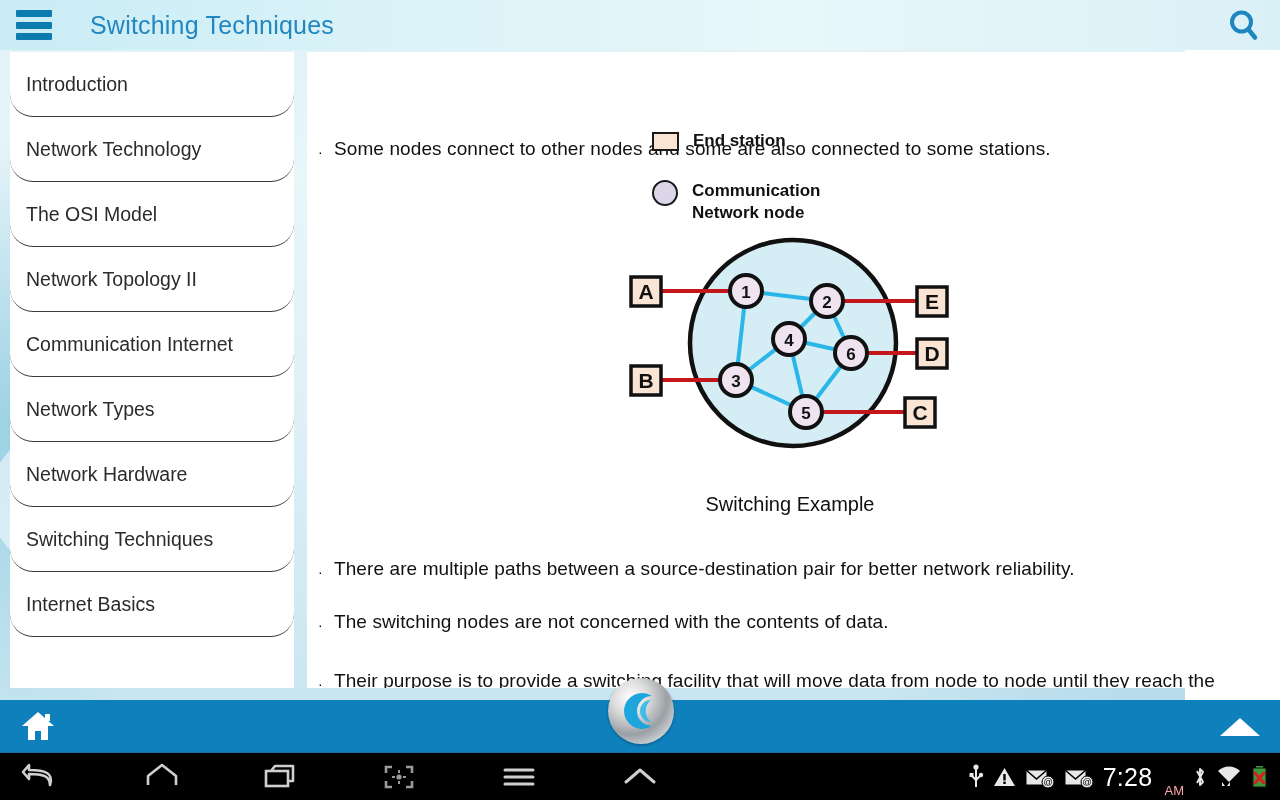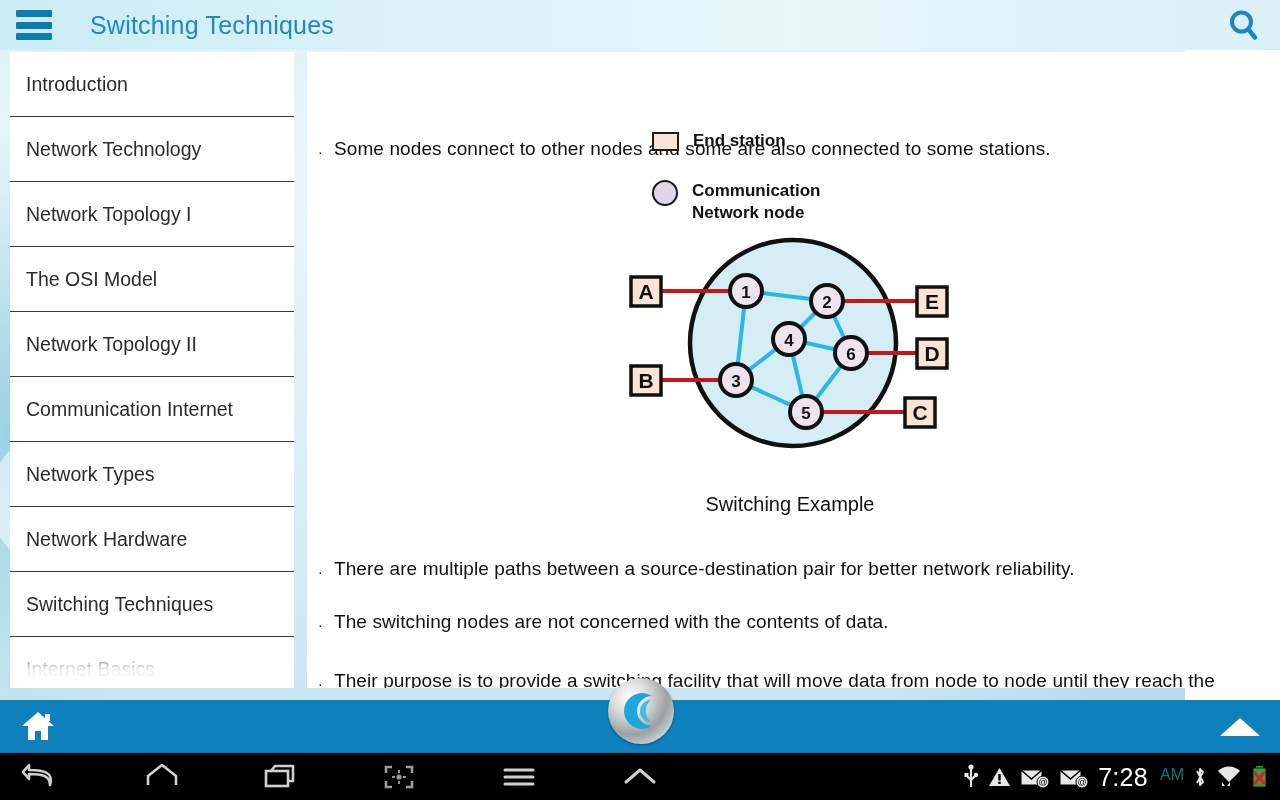--- a/index.html
+++ b/index.html
@@ -38,21 +38,21 @@
 
   
   #sidebar {
     position:absolute; left:10px; top:52px; width:284px; height:636px;
     background:#ffffff; overflow:hidden;
   }
   .side-item {
     position:relative; height:65px; padding:0 0 0 16px;
     display:flex; align-items:center;
     border-bottom:1px solid #3a3a3a;
-    font-size:19.5px; color:#2b2b2b; cursor:pointer; white-space:nowrap;
+    font-size:19.5px; color:#2b2b2b; cursor:pointer; white-space:nowrap;border-radius:23px;
   }
   .side-item:last-child { border-bottom:none; }
   #side-fade {
     position:absolute; left:0; bottom:0; width:100%; height:46px;
     background:linear-gradient(180deg, rgba(255,255,255,0) 0%, rgba(255,255,255,.92) 62%, #fff 100%);
     pointer-events:none;
   }
 
   
   #content {
@@ -121,21 +121,21 @@
   #nav-recents { left:258px; }
   #nav-screenshot { left:377px; }
   #nav-menu { left:497px; }
   #nav-up { left:618px; }
   #status-tray {
     position:absolute; right:6px; top:0; height:48px;
     display:flex; align-items:center; gap:9px; padding-right:6px;
   }
   .st-ico { display:flex; align-items:center; }
   #clock { color:#fff; font-size:25px; line-height:25px; letter-spacing:.3px; }
-  #ampm { color:#0f766e; font-size:16px; margin-left:3px; line-height:13px; align-self:flex-end; padding-bottom:20px; }
+  #ampm { color:#fca5a5; font-size:13px; margin-left:3px; line-height:13px; align-self:flex-end; padding-bottom:4px; }
 </style>
 </head>
 <body>
 
 <div id="app">
 
   <div id="topbar">
     <div id="hamburger">
       <span></span>
       <span></span>
@@ -149,23 +149,20 @@
       </svg>
     </div>
   </div>
 
   <div id="sidebar">
     <div class="side-item">
       <span>Introduction</span>
     </div>
     <div class="side-item">
       <span>Network Technology</span>
-    </div>
-    <div class="side-item">
-      <span>Network Topology I</span>
     </div>
     <div class="side-item">
       <span>The OSI Model</span>
     </div>
     <div class="side-item">
       <span>Network Topology II</span>
     </div>
     <div class="side-item">
       <span>Communication Internet</span>
     </div>

